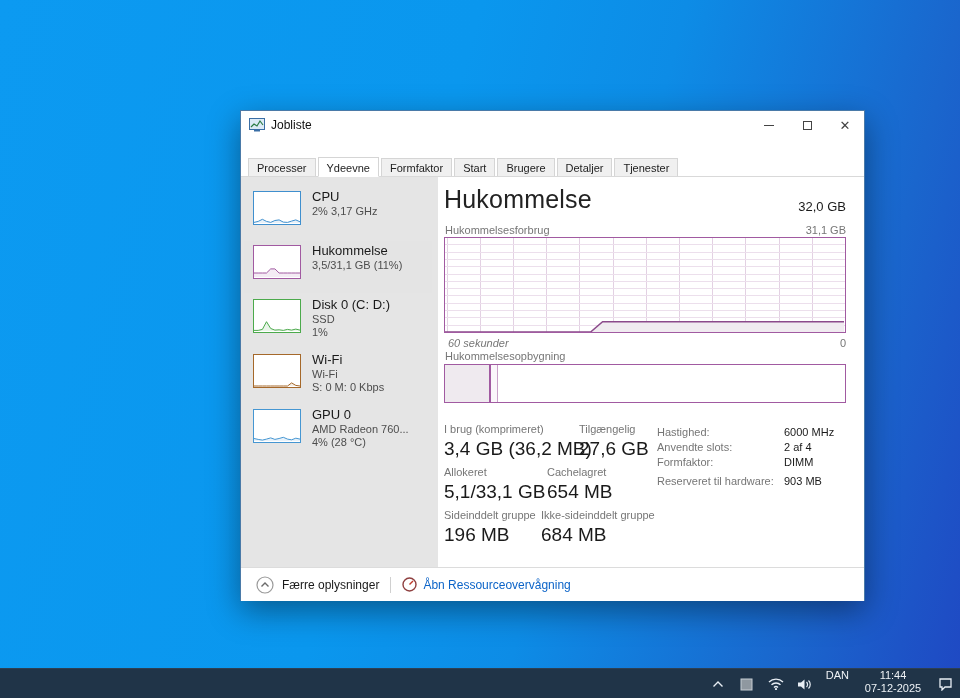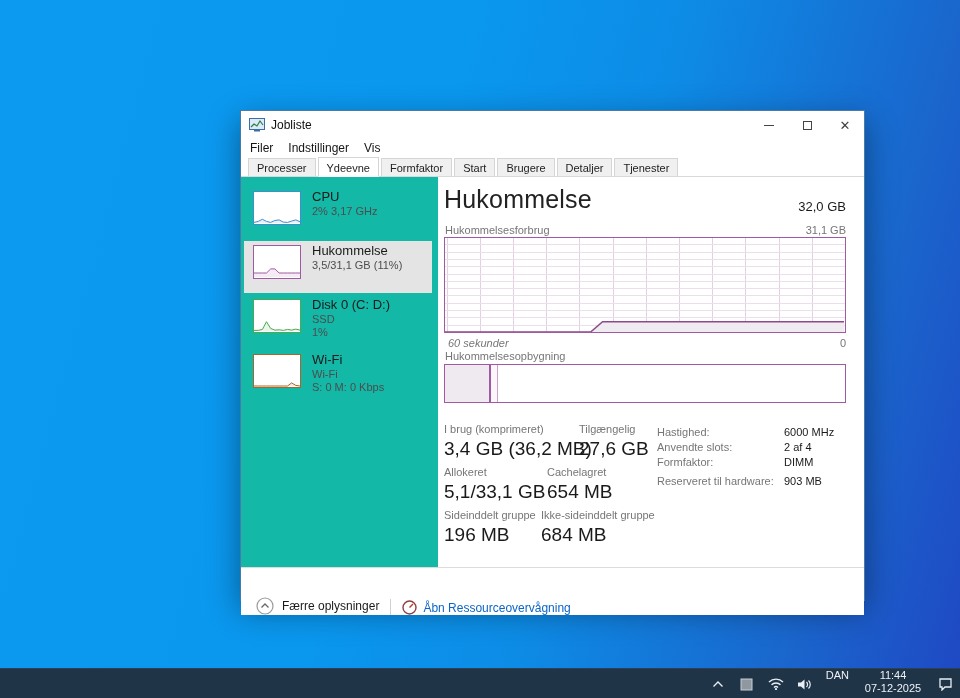--- a/index.html
+++ b/index.html
@@ -26,21 +26,21 @@
   .menu-item { font-size:12px; color:#151515; }
 
   .tabstrip { position:absolute; left:0; top:46px; right:0; height:20px;
               border-bottom:1px solid #d9d9d9; padding-left:7px; display:flex; align-items:flex-end; }
   .tab { font-size:11px; color:#222; background:#f0f0f0; border:1px solid #d5d5d5;
          border-bottom:none; padding:3px 8px 3px 8px; margin-right:2px; height:18px; }
   .tab.active { background:#fff; height:20px; margin-bottom:-1px; padding-top:4px;
                 border-bottom:1px solid #fff; position:relative; z-index:2; }
 
   
-  .sidebar { position:absolute; left:0; top:66px; width:197px; height:390px; background:#14b8a6; }
+  .sidebar { position:absolute; left:0; top:66px; width:197px; height:390px; background:#e5e5e5; }
   .side-item { position:absolute; left:3px; width:188px; height:52px; }
   .side-item.sel { background:#e4e4e4; }
   .mini { position:absolute; left:9px; top:4px; width:48px; height:34px; background:#fff;
           border:1px solid #888; }
   .mini svg { position:absolute; left:0; top:0; }
   .side-text { position:absolute; left:68px; top:2px; right:2px; }
   .side-title { font-size:13px; color:#1a1a1a; line-height:16px; white-space:nowrap; }
   .side-sub { font-size:11px; color:#4d4d4d; line-height:13px; white-space:nowrap; }
   .side-sub:empty { display:none; }
 
@@ -72,22 +72,22 @@
   .stat .val { font-size:19px; font-weight:300; color:#1a1a1a; margin-top:3px; white-space:nowrap; }
   .st0 { left:0;   top:246px; }  .st1 { left:135px; top:246px; }
   .st2 { left:0;   top:289px; }  .st3 { left:103px; top:289px; }
   .st4 { left:0;   top:332px; }  .st5 { left:97px;  top:332px; }
   .detail-row { position:absolute; left:213px; width:189px; display:flex; }
   .detail-row .dl { font-size:11px; color:#767676; white-space:nowrap; }
   .detail-row .dv { font-size:11px; color:#1a1a1a; margin-left:auto; text-align:left; width:62px; white-space:nowrap; }
   .dr0 { top:249px; } .dr1 { top:264px; } .dr2 { top:279px; } .dr3 { top:298px; }
 
   
-  .footerbar { position:absolute; left:0; right:0; top:456px; height:48px; border-top:1px solid #dcdcdc;
-               display:flex; align-items:flex-end; padding-left:15px; background:#fff; }
+  .footerbar { position:absolute; left:0; right:0; top:456px; height:34px; border-top:1px solid #dcdcdc;
+               display:flex; align-items:center; padding-left:15px; background:#fff; }
   .fewer-btn { display:flex; align-items:center; gap:8px; }
   .fewer-label { font-size:12px; color:#1a1a1a; }
   .foot-sep { width:1px; height:16px; background:#d0d0d0; margin:0 11px; }
   .resmon-link { display:flex; align-items:center; gap:6px; }
   .resmon-label { font-size:12px; color:#0c64c8; }
 
   
   .taskbar { position:absolute; left:0; bottom:0; width:960px; height:30px; background:#203448;
              border-top:1px solid rgba(255,255,255,.06); }
   .tray { position:absolute; right:4px; top:0; height:30px; display:flex; align-items:flex-start; gap:7px; }
@@ -115,25 +115,20 @@
           </div>
         <div class="cap-btn">
             <span class="glyph-max"></span>
           </div>
         <div class="cap-btn">
             <span class="glyph-close">✕</span>
           </div>
       </div>
     </div>
 
-    <div class="menubar">
-      <span class="menu-item">Filer</span>
-      <span class="menu-item">Indstillinger</span>
-      <span class="menu-item">Vis</span>
-    </div>
 
     <div class="tabstrip">
       <span class="tab">Processer</span>
       <span class="tab active">Ydeevne</span>
       <span class="tab">Formfaktor</span>
       <span class="tab">Start</span>
       <span class="tab">Brugere</span>
       <span class="tab">Detaljer</span>
       <span class="tab">Tjenester</span>
     </div>
@@ -189,20 +184,33 @@
               <polyline points="0.0,31.0 4.2,31.0 8.4,31.0 12.5,31.0 16.7,31.0 20.9,31.0 25.1,31.0 29.3,31.0 33.5,31.0 37.6,27.9 41.8,30.4 46.0,31.0" fill="none" stroke="#a5682a" stroke-width="1"></polyline>
             </svg>
           </div>
         <div class="side-text">
           <div class="side-title">Wi-Fi</div>
           <div class="side-sub">Wi-Fi</div>
           <div class="side-sub">S: 0 M: 0 Kbps</div>
         </div>
       </div>
 
+      <div class="side-item" style="top:228px">
+        <div class="mini" style="border-color: rgb(69, 150, 210);">
+            <svg width="46" height="32" viewBox="0 0 46 32">
+              <polygon points="0,31 0.0,28.5 4.2,29.4 8.4,30.1 12.5,29.1 16.7,27.9 20.9,29.4 25.1,28.5 29.3,27.3 33.5,29.1 37.6,29.8 41.8,28.2 46.0,29.1 46,31" fill="#4596d2" fill-opacity="0.12" stroke="none"></polygon>
+              <polyline points="0.0,28.5 4.2,29.4 8.4,30.1 12.5,29.1 16.7,27.9 20.9,29.4 25.1,28.5 29.3,27.3 33.5,29.1 37.6,29.8 41.8,28.2 46.0,29.1" fill="none" stroke="#4596d2" stroke-width="1"></polyline>
+            </svg>
+          </div>
+        <div class="side-text">
+          <div class="side-title">GPU 0</div>
+          <div class="side-sub">AMD Radeon 760...</div>
+          <div class="side-sub">4% (28 °C)</div>
+        </div>
+      </div>
     </div>
 
     <div class="main">
       <div class="pane-title">Hukommelse</div>
       <div class="pane-total">32,0 GB</div>
 
       <div class="sm-label usage-label">Hukommelsesforbrug</div>
       <div class="sm-label usage-max">31,1 GB</div>
 
       <div class="usage-graph">

